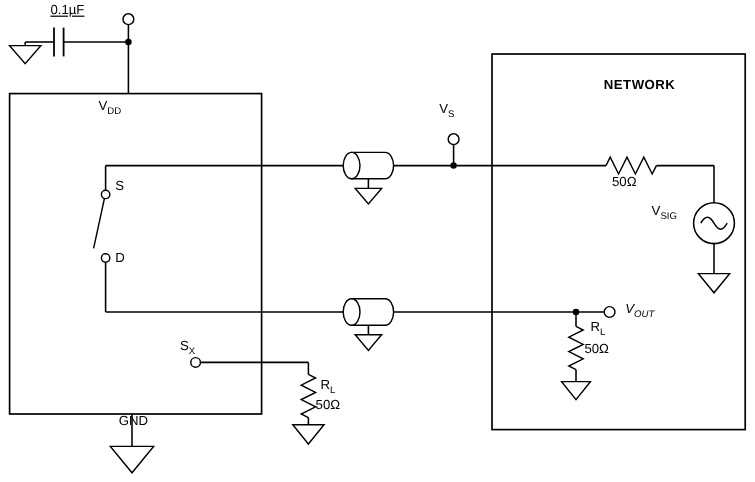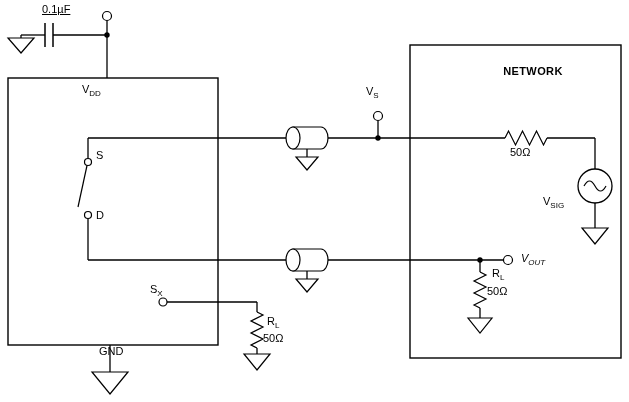--- a/index.html
+++ b/index.html
@@ -125,20 +125,20 @@
   <span class="lbl" style="left:263px; top:332px;">50Ω</span>
 
   <span class="lbl" style="left:366px; top:85px;"><span>V</span><sub>S</sub></span>
 
   <div class="na-title">
     <div>NETWORK</div>
   </div>
 
   <span class="lbl" style="left:510px; top:146px;">50Ω</span>
 
-  <span class="lbl" style="left:543px; top:195px;"><span>V</span><sub>SIG</sub></span>
+  <span class="lbl" style="left:543px; top:170px;"><span>V</span><sub>SIG</sub></span>
 
   <span class="lbl" style="left:521px; top:252px;font-style:italic;"><span>V</span><sub>OUT</sub></span>
 
   <span class="lbl" style="left:492px; top:267px;"><span>R</span><sub>L</sub></span>
   <span class="lbl" style="left:487px; top:285px;">50Ω</span>
 
 </div>
 
 </body></html>

